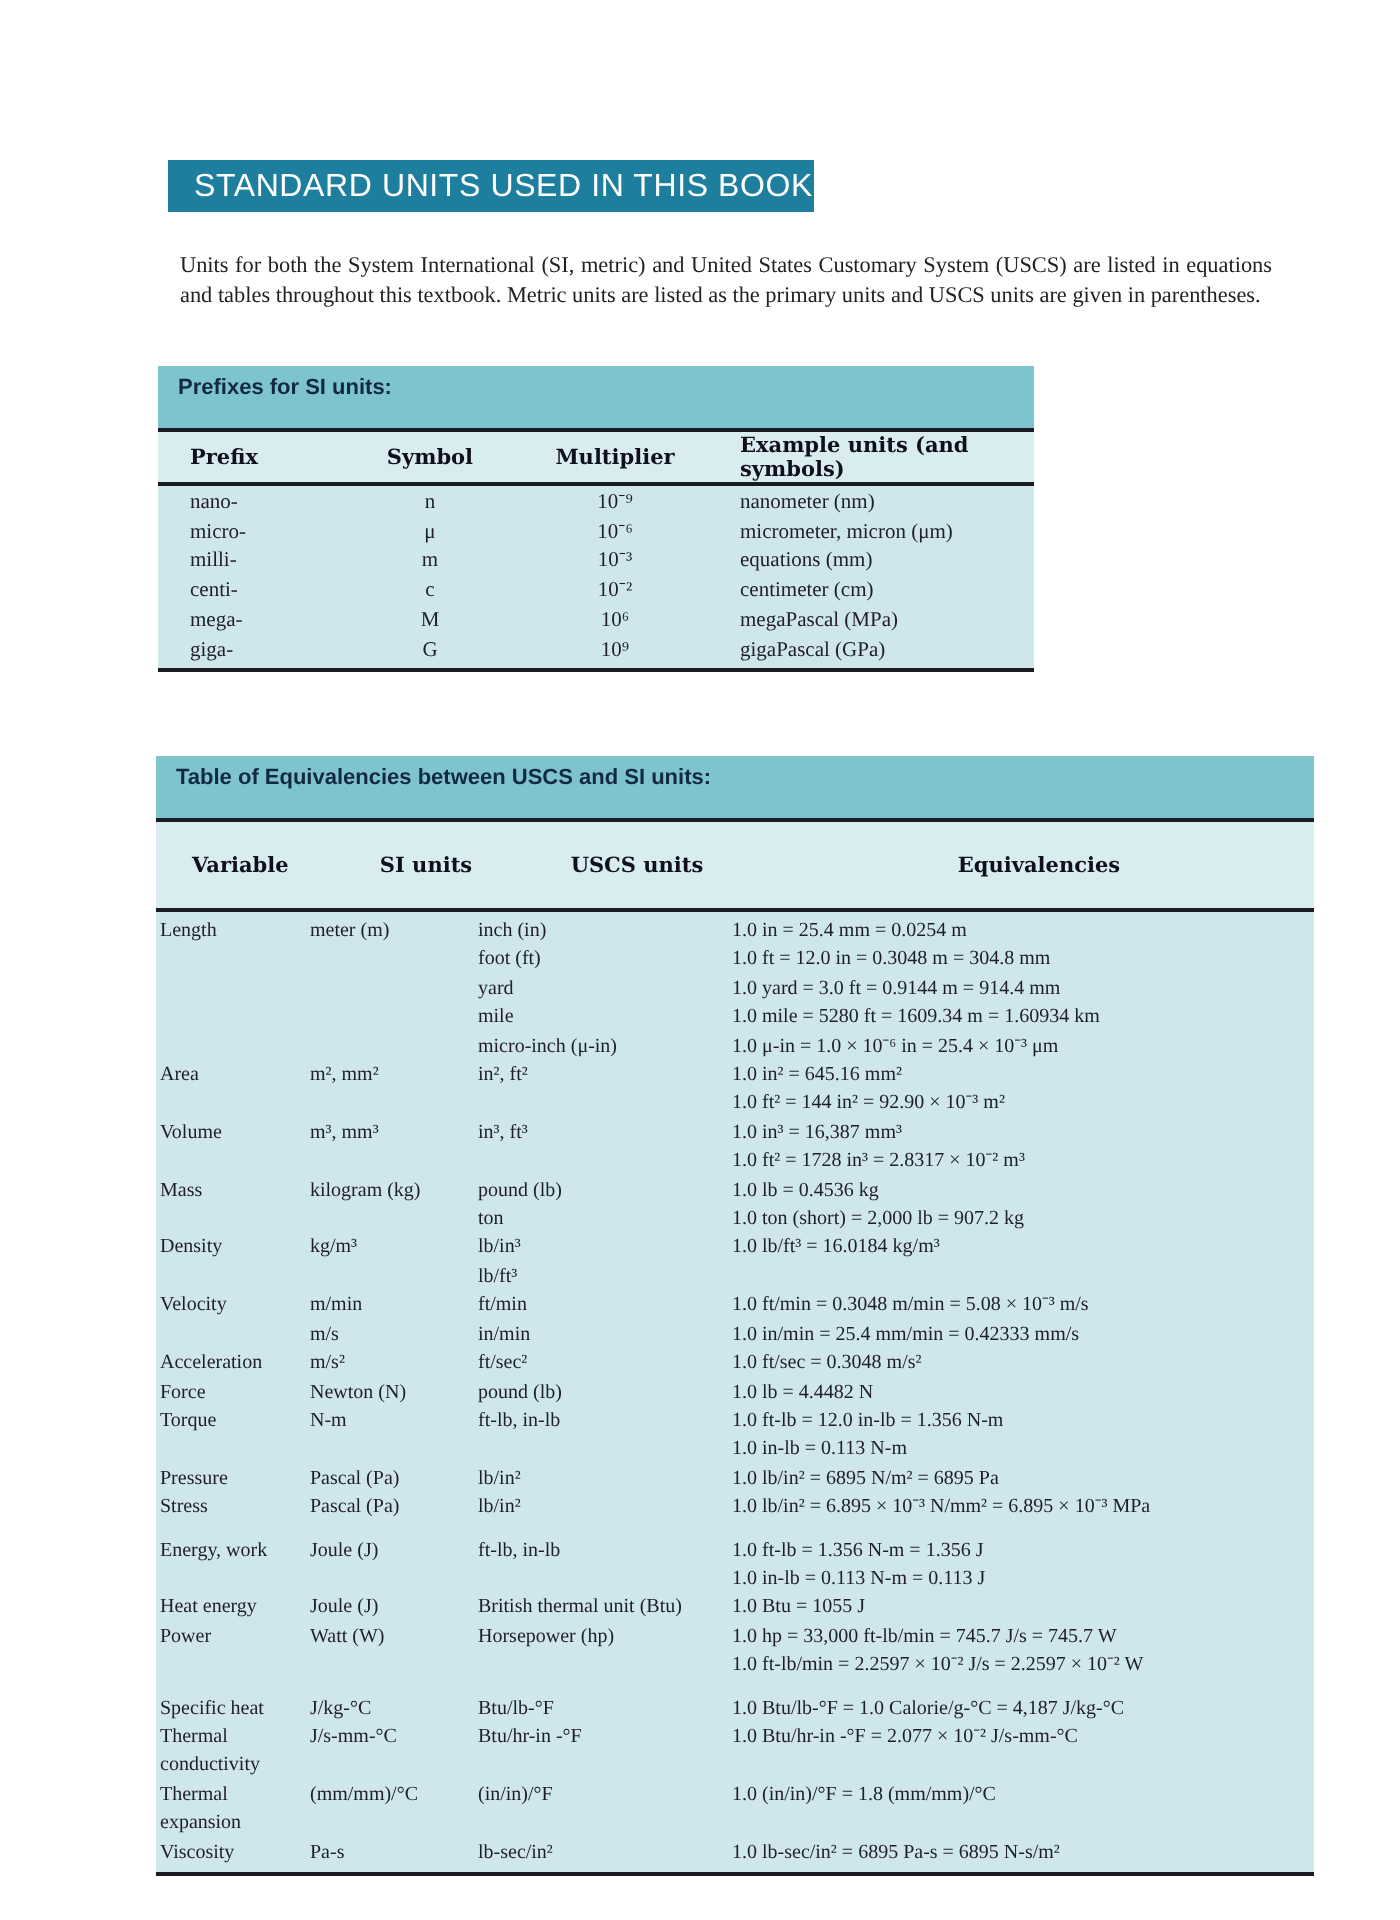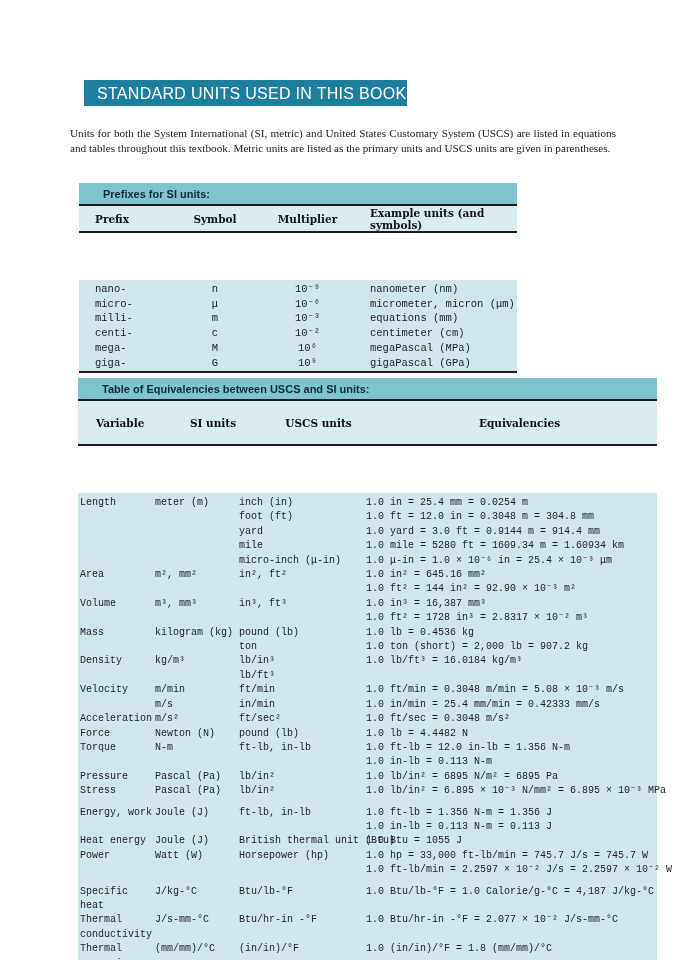--- a/index.html
+++ b/index.html
@@ -12,32 +12,32 @@
   .page{position:absolute;inset:0;background:#fff;overflow:hidden;}
 
   
   .title-bar{position:absolute;left:84px;top:80px;width:323px;height:26px;
     background:var(--accent);overflow:hidden;white-space:nowrap;}
   .title-bar span{display:inline-block;padding-left:13px;line-height:27px;
     font-family:"Liberation Sans", sans-serif;font-weight:normal;font-size:16px;
     letter-spacing:.3px;color:#ffffff;white-space:nowrap;}
 
   
-  .intro{position:absolute;left:70px;top:126px;width:546px;margin:0;
+  .intro{position:absolute;left:90px;top:126px;width:546px;margin:0;
     font-size:11.2px;line-height:14.8px;text-align:justify;color:#222;}
 
   
   .tbl{position:absolute;}
-  .tbl-title{height:21px;background:var(--strip);
+  .tbl-title{height:31px;background:var(--strip);
     font-family:"Liberation Sans", sans-serif;font-weight:bold;font-size:11px;
-    line-height:22px;color:var(--navy);padding-left:24px;}
+    line-height:22px;color:var(--navy);padding-left:10px;}
   .rule{height:2px;background:var(--rule);}
   .thead{background:var(--headbg);
     font-family:"DejaVu Serif", serif;font-weight:bold;font-size:10.5px;color:#10101c;}
-  .tbody{background:var(--bodybg);font-family:Liberation Mono, monospace;margin-top:47px;}
+  .tbody{background:var(--bodybg);font-family:Liberation Serif, serif;}
 
   
   .tbl1{left:79px;top:183px;width:438px;}
   .tbl1 .thead{height:25px;display:grid;grid-template-columns:90px 60px 125px 1fr;
     align-items:center;padding-left:16px;}
   .tbl1 .thead .h2,.tbl1 .thead .h3{text-align:center;}
   .tbl1 .tbody{padding:2px 0 1px;font-size:10.5px;}
   .t1-row{display:grid;grid-template-columns:90px 60px 125px 1fr;
     line-height:14.7px;padding-left:16px;}
   .t1-row .c2,.t1-row .c3{text-align:center;}

